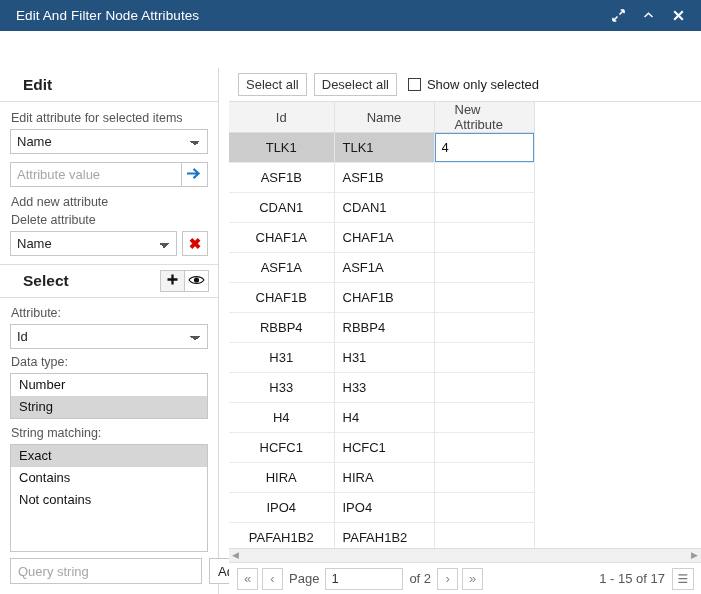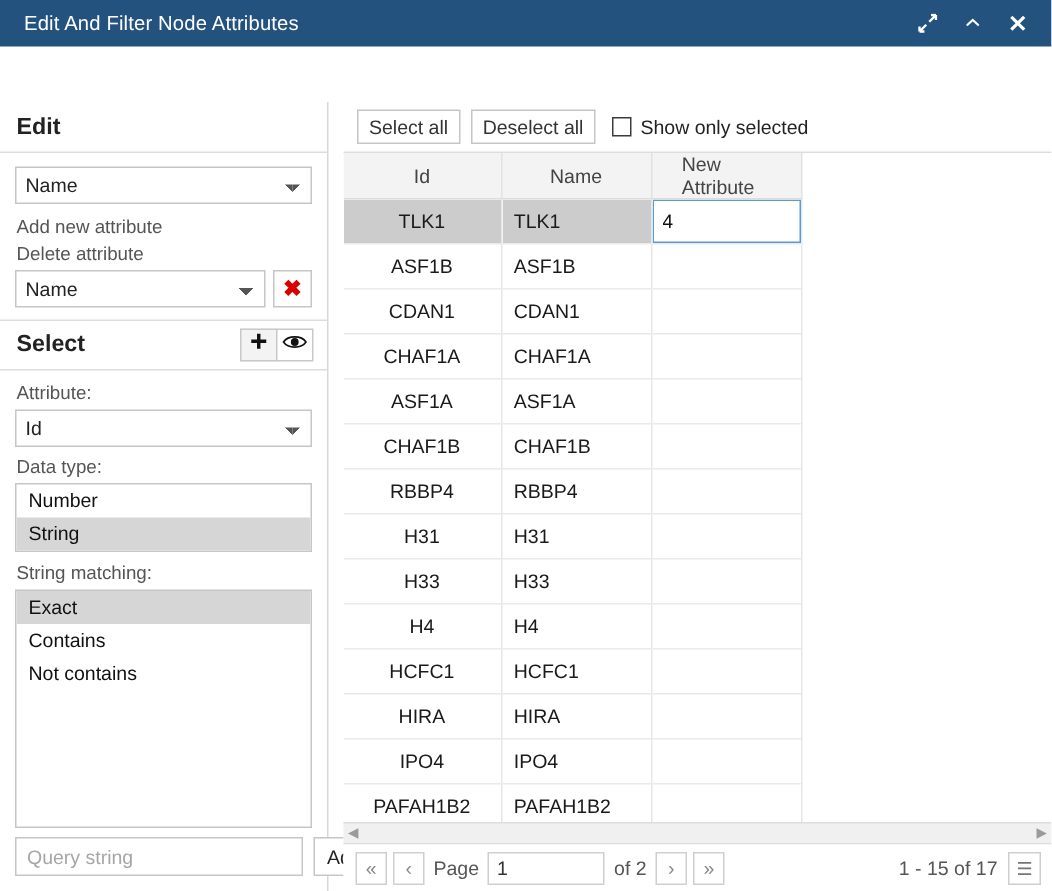--- a/index.html
+++ b/index.html
@@ -72,21 +72,21 @@
   .panel-header {
     height: 34px;
     flex: 0 0 34px;
     display: flex;
     align-items: center;
     padding: 0 9px 0 11px;
     border-bottom: 1px solid #dddddd;
     background: #ffffff;
   }
   .panel-header h2 {
-    margin: 0;
+    margin: 12px;
     font-size: 15.5px;
     font-weight: bold;
     color: #222222;
     flex: 1 1 auto;
   }
   .hdr-btns { display: flex; }
   .hdr-btn {
     width: 25px; height: 22px;
     border: 1px solid #c8c8c8;
     background: #ffffff;
@@ -377,26 +377,37 @@
 
   <div class="body">
 
     <div class="left">
 
       <div class="panel-header">
         <h2>Edit</h2>
       </div>
 
       <div class="edit-body">
+        <div class="field-label">Edit attribute for selected items</div>
         <div class="row">
           <select class="ctl">
             <option>Name</option>
           </select>
         </div>
 
+        <div class="row">
+          <input class="ctl" type="text" placeholder="Attribute value" style="">
+          <div class="icon-btn">
+            <span>
+              <svg width="15" height="13" viewBox="0 0 15 13">
+                <path d="M1 6.5 L11 6.5 M7.3 2.6 L11.6 6.5 L7.3 10.4" stroke="#1877c9" stroke-width="2.1" fill="none" stroke-linecap="square"></path>
+              </svg>
+            </span>
+          </div>
+        </div>
 
         <div class="field-label">Add new attribute</div>
 
         <div class="field-label">Delete attribute</div>
         <div class="row">
           <select class="ctl">
             <option>Name</option>
           </select>
           <div class="icon-btn sep">
             <span class="glyph-x">✖</span>

